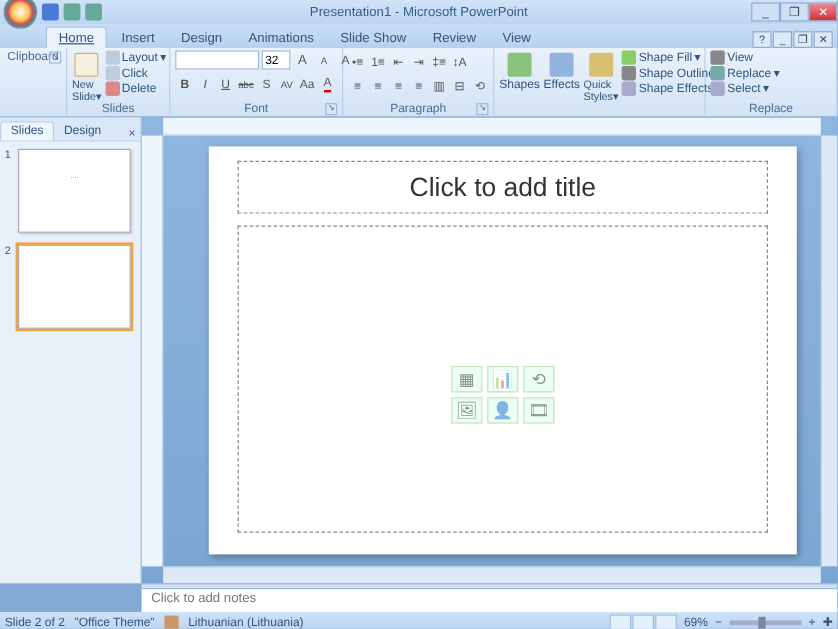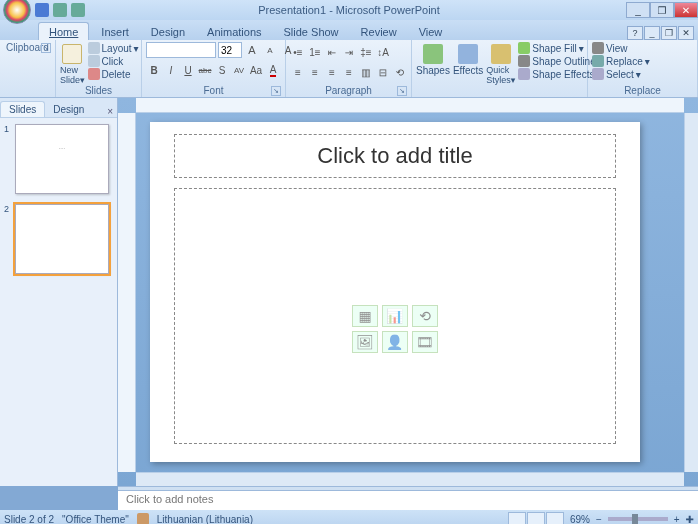--- a/index.html
+++ b/index.html
@@ -48,21 +48,21 @@
 .thumbs { flex: 1; padding: 6px 4px; background: #e8f0fa; overflow: hidden; }
 .thumb { display: flex; gap: 3px; margin-bottom: 10px; }
 .thumb-num { font-size: 9px; color: #33547c; width: 8px; }
 .thumb-slide { width: 94px; height: 70px; background: #fff; border: 1px solid #aab; box-shadow: 1px 1px 2px rgba(0,0,0,.2); position: relative; }
 .thumb-slide.sel { outline: 2px solid #f4a13c; }
 .thumb-slide .mini { position: absolute; left: 50%; top: 30%; transform: translateX(-50%); font-size: 5px; color: #555; }
 
 .slidearea { flex: 1; background: linear-gradient(#8fb6df,#7ba6d3); position: relative; overflow: hidden; }
 .ruler-h { position: absolute; left: 18px; right: 14px; top: 0; height: 15px; background: #eef5fc; border-bottom: 1px solid #b9cfe8; }
 .ruler-v { position: absolute; left: 0; top: 15px; bottom: 14px; width: 18px; background: #eef5fc; border-right: 1px solid #b9cfe8; }
-.canvas { position: absolute; left: 32px; top: 24px; width: 490px; height: 340px; background: #fff; box-shadow: 2px 2px 6px rgba(0,0,0,.3); }
+.canvas { position: absolute; left: 56px; top: 24px; width: 490px; height: 340px; background: #fff; box-shadow: 2px 2px 6px rgba(0,0,0,.3); }
 .ph { position: absolute; border: 1px dashed #888; background: #fff; }
 .ph-title { left: 24px; top: 12px; right: 24px; height: 44px; display: flex; align-items: center; justify-content: center; font-size: 22px; color: #333; }
 .ph-body { left: 24px; top: 66px; right: 24px; bottom: 18px; padding: 10px 14px; font-size: 15px; color: #333; }
 .ph-body ul { list-style: disc; padding-left: 18px; }
 .content-icons { position: absolute; left: 50%; top: 55%; transform: translate(-50%,-50%); display: grid; grid-template-columns: repeat(3,26px); gap: 4px; opacity: .55; }
 .content-icons div { width: 26px; height: 22px; border: 1px solid #9c8; background: #dfe; font-size: 14px; display: flex; align-items: center; justify-content: center; }
 .vscroll { position: absolute; right: 0; top: 15px; bottom: 14px; width: 14px; background: #dde9f6; border-left: 1px solid #b9cfe8; }
 .hscroll { position: absolute; left: 18px; right: 14px; bottom: 0; height: 14px; background: #dde9f6; border-top: 1px solid #b9cfe8; }
 
 .notes { height: 20px; background: #fff; border-top: 1px solid #9db9db; padding: 2px 8px; font-size: 11px; color: #777; margin-left: 118px; }

